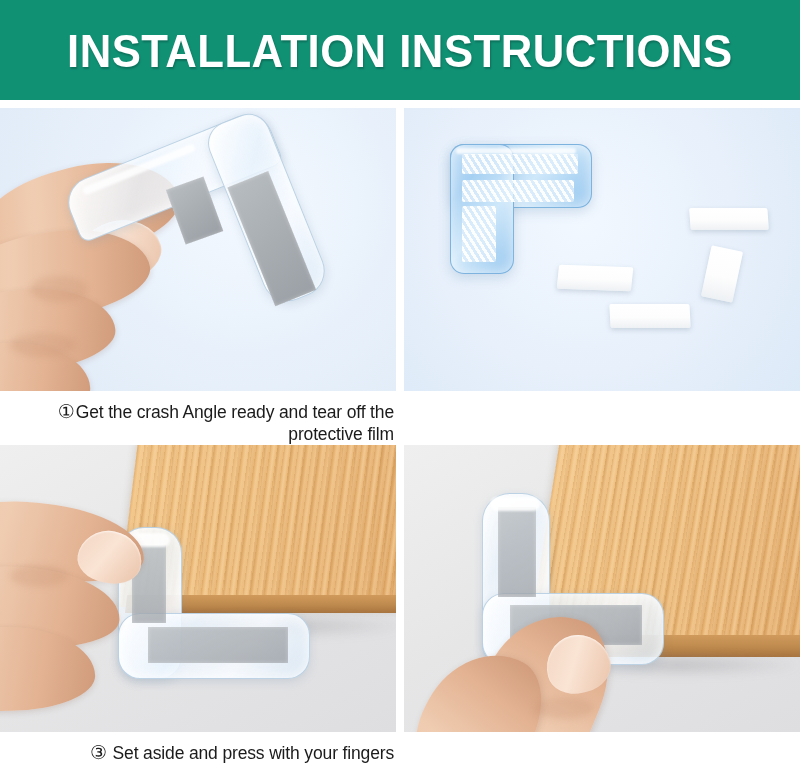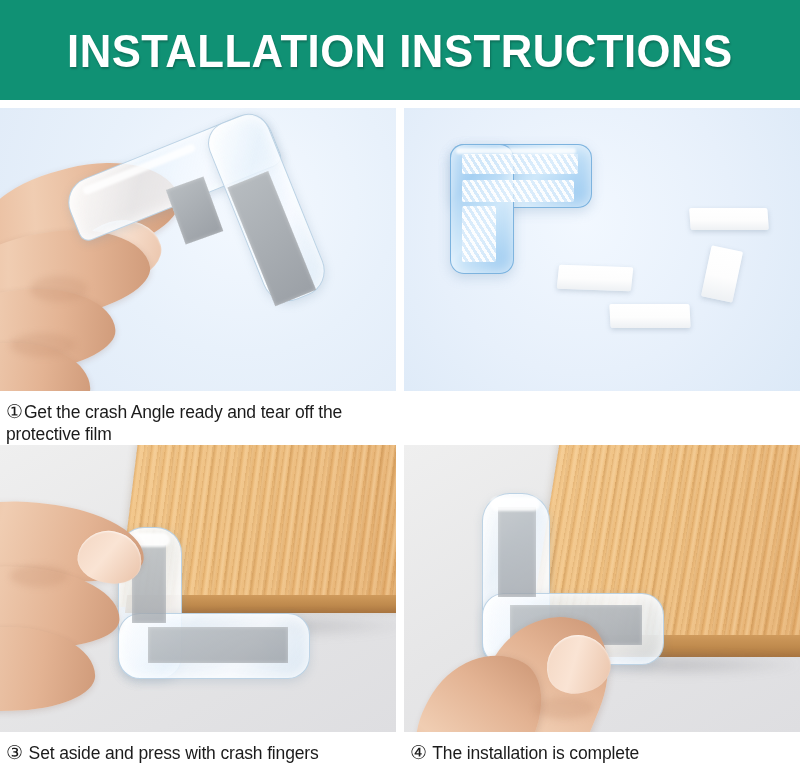--- a/index.html
+++ b/index.html
@@ -48,20 +48,21 @@
     position: absolute;
     left: 0;
     top: 100px;
     width: 800px;
     height: 676px;
   }
   .row {
     position: absolute;
     left: 0;
     width: 800px;
+    text-align: right;
   }
   .row-top { top: 0px; height: 345px; }
   .row-bottom { top: 345px; height: 331px; }
 
   .cell {
     position: absolute;
     top: 0;
     height: 100%;
   }
   .cell-left  { left: 0px;   width: 396px; }
@@ -273,21 +274,21 @@
           <div class="hand">
             <div class="finger" style="left:-70px; top:58px; width:215px; height:76px; transform:rotate(6deg);"></div>
             <div class="nail" style="left:78px; top:86px; width:64px; height:52px; transform:rotate(10deg);"></div>
             <div class="finger" style="left:-85px; top:122px; width:205px; height:80px; transform:rotate(3deg);"></div>
             <div class="finger" style="left:-95px; top:182px; width:190px; height:84px; transform:rotate(-1deg);"></div>
             <div class="knuckle" style="left:10px; top:120px; width:58px; height:22px;"></div>
           </div>
         </div>
 
         <div class="caption">
-          <span class="num">③</span> <span class="caption-text">Set aside and press with crash fingers</span>
+          <span class="num">③</span> <span class="caption-text">Set aside and press with your fingers</span>
         </div>
       </div>
 
       <div class="cell cell-right">
         <div class="photo">
           <div class="bg-fill bk-grey"></div>
 
           <div class="wood" style="left:140px; top:-10px; width:300px; height:212px; transform:skewX(-9deg);"></div>
           <div class="wood-edge" style="left:138px; top:190px; width:304px; height:22px; transform:skewX(-9deg);"></div>
           <div class="table-shadow" style="left:150px; top:208px; width:250px; height:24px;"></div>
@@ -301,20 +302,17 @@
           </div>
 
           <div class="hand">
             <div class="finger" style="left:52px; top:192px; width:170px; height:118px; transform:rotate(-68deg);"></div>
             <div class="nail" style="left:142px; top:190px; width:64px; height:58px; transform:rotate(-14deg);"></div>
             <div class="finger" style="left:-8px; top:228px; width:160px; height:110px; transform:rotate(-62deg);"></div>
             <div class="knuckle" style="left:130px; top:252px; width:60px; height:22px;"></div>
           </div>
         </div>
 
-        <div class="caption">
-          <span class="num">④</span> <span class="caption-text">The installation is complete</span>
-        </div>
       </div>
     </div>
 
   </div>
 </div>
 
 </body></html>

